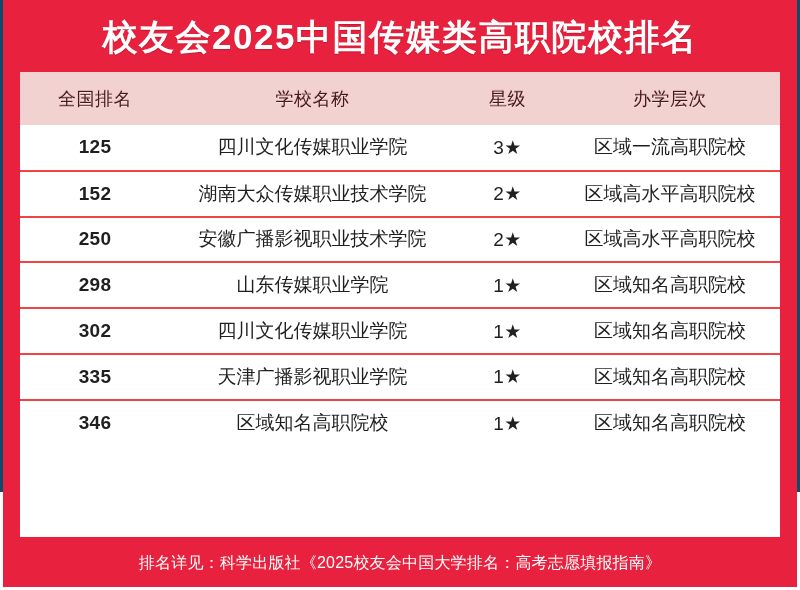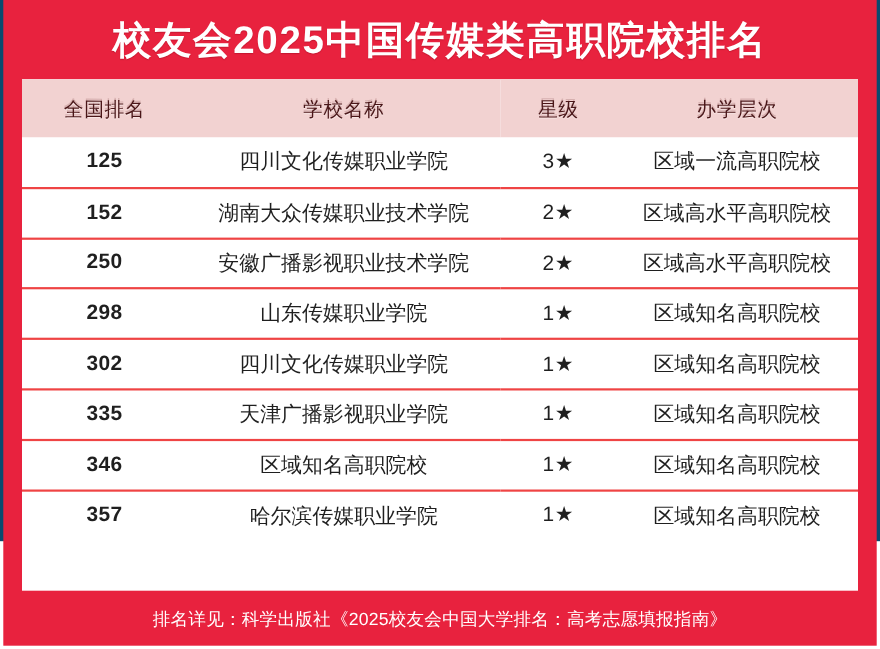--- a/index.html
+++ b/index.html
@@ -194,26 +194,20 @@
             <td class="cell-school">天津广播影视职业学院</td>
             <td class="cell-star">1★</td>
             <td class="cell-level">区域知名高职院校</td>
           </tr>
           <tr>
             <td class="cell-rank">346</td>
             <td class="cell-school">区域知名高职院校</td>
             <td class="cell-star">1★</td>
             <td class="cell-level">区域知名高职院校</td>
           </tr>
-          <tr>
-            <td class="cell-rank">357</td>
-            <td class="cell-school">哈尔滨传媒职业学院</td>
-            <td class="cell-star">1★</td>
-            <td class="cell-level">区域知名高职院校</td>
-          </tr>
         </tbody>
       </table>
     </div>
 
     <div class="footer-note">排名详见：科学出版社《2025校友会中国大学排名：高考志愿填报指南》</div>
 
   </div>
 </div>
 
 </body></html>

